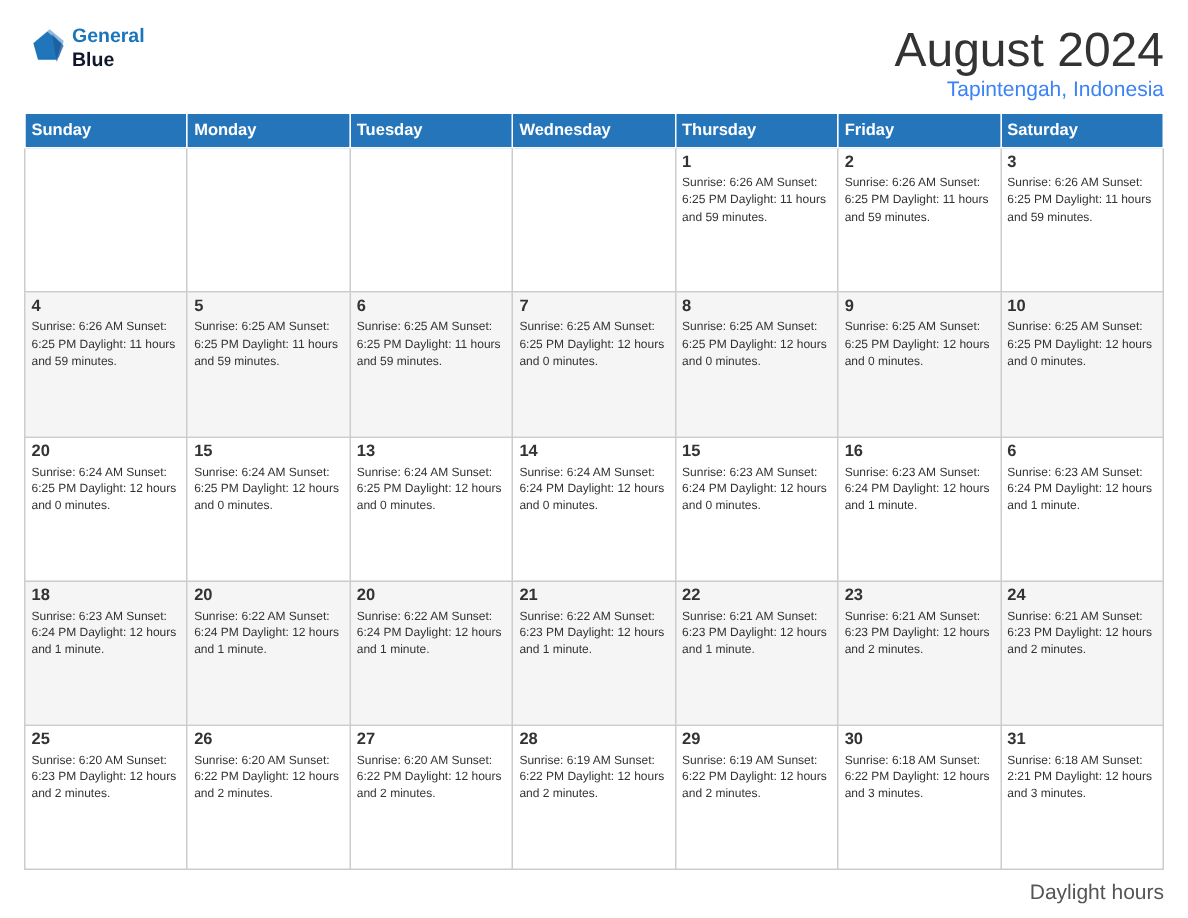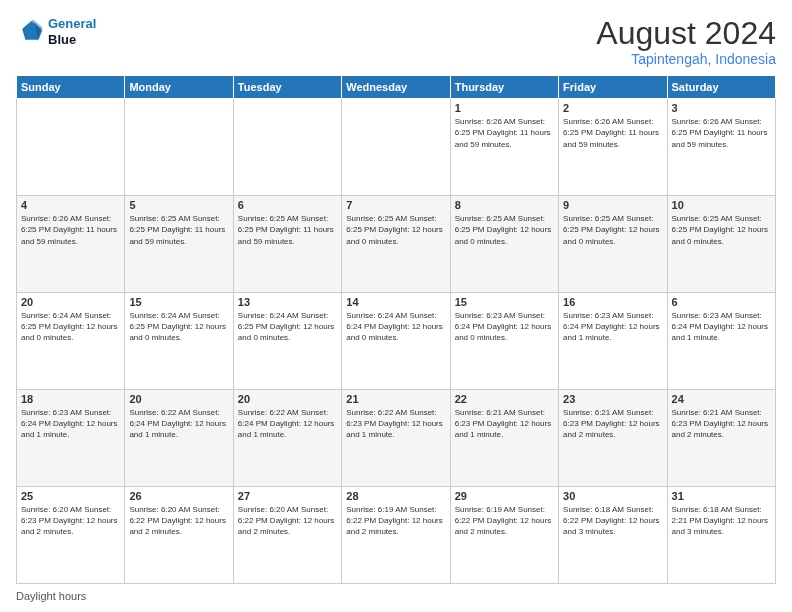--- a/index.html
+++ b/index.html
@@ -87,22 +87,23 @@
       display: block;
       margin-bottom: 2px;
     }
     .day-info {
       font-size: 8px;
       line-height: 1.4;
       color: #333;
     }
     .footer {
       margin-top: 6px;
-      font-size: 11px;
+      font-size: 14px;
       color: #555;
+      text-align: right;
     }
   </style>
 </head>
 <body>
 
 <div class="page">
   <div class="header">
     <div class="logo">
       <svg class="logo-icon" viewBox="0 0 36 36">
         <polygon points="20,4 32,14 28,28 12,28 8,14" fill="#1a75bb"></polygon>

